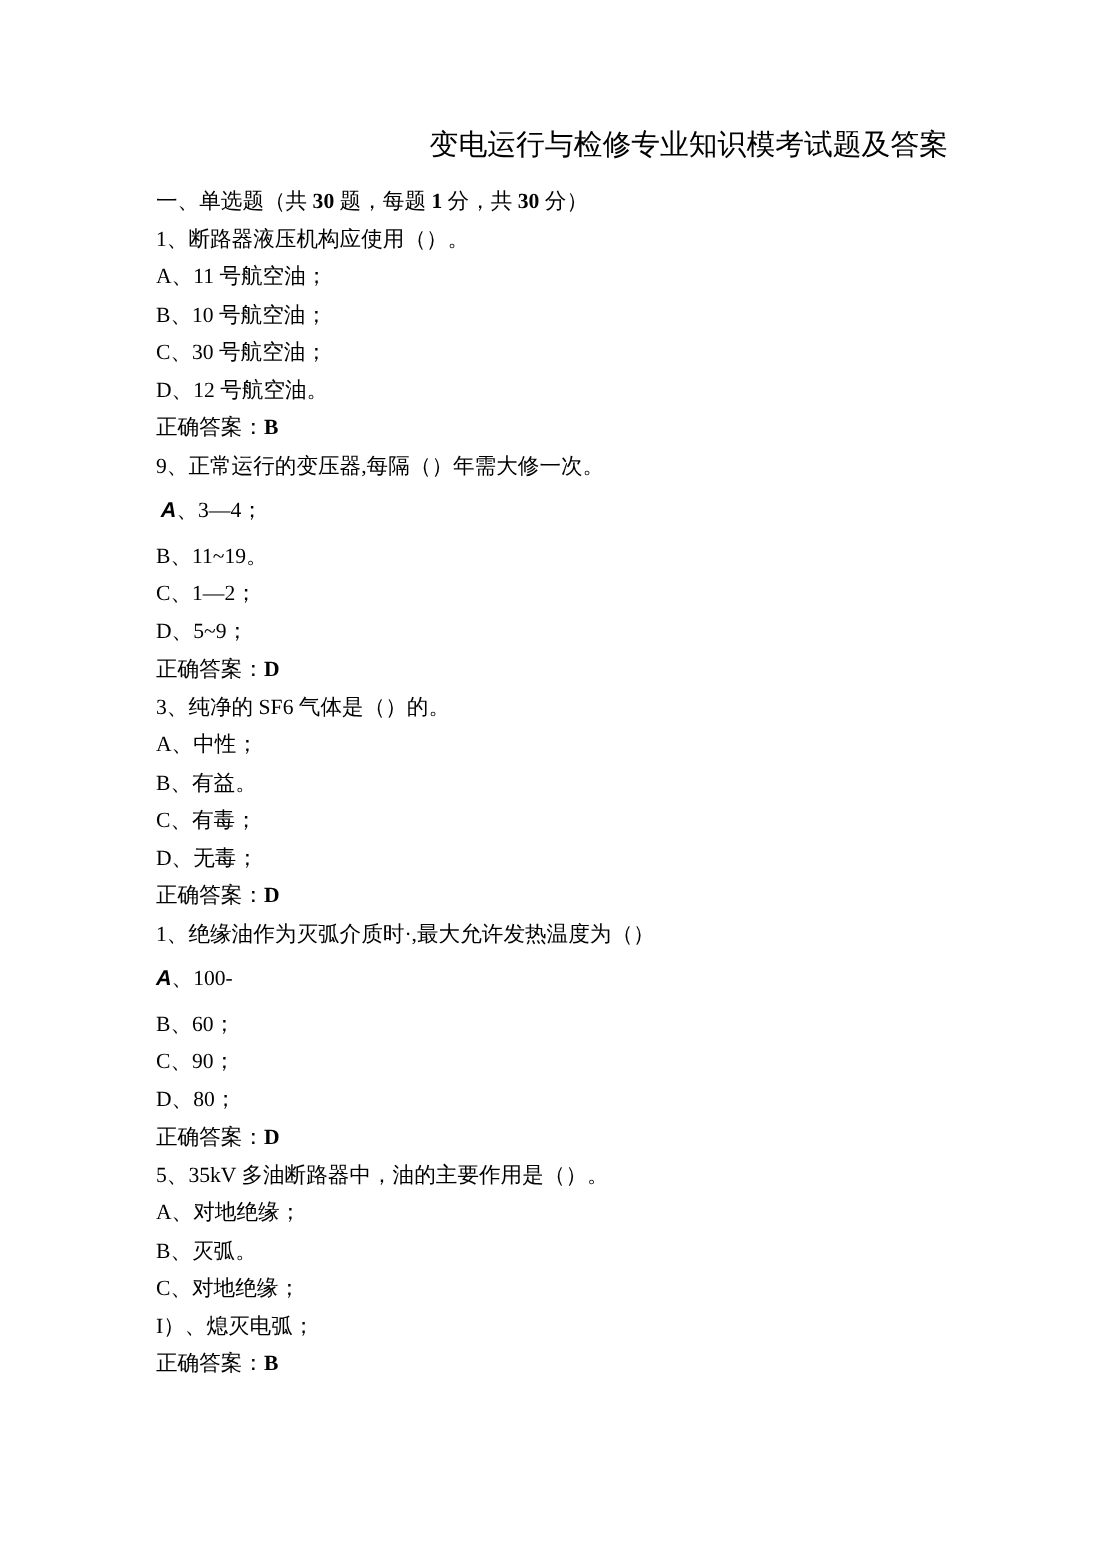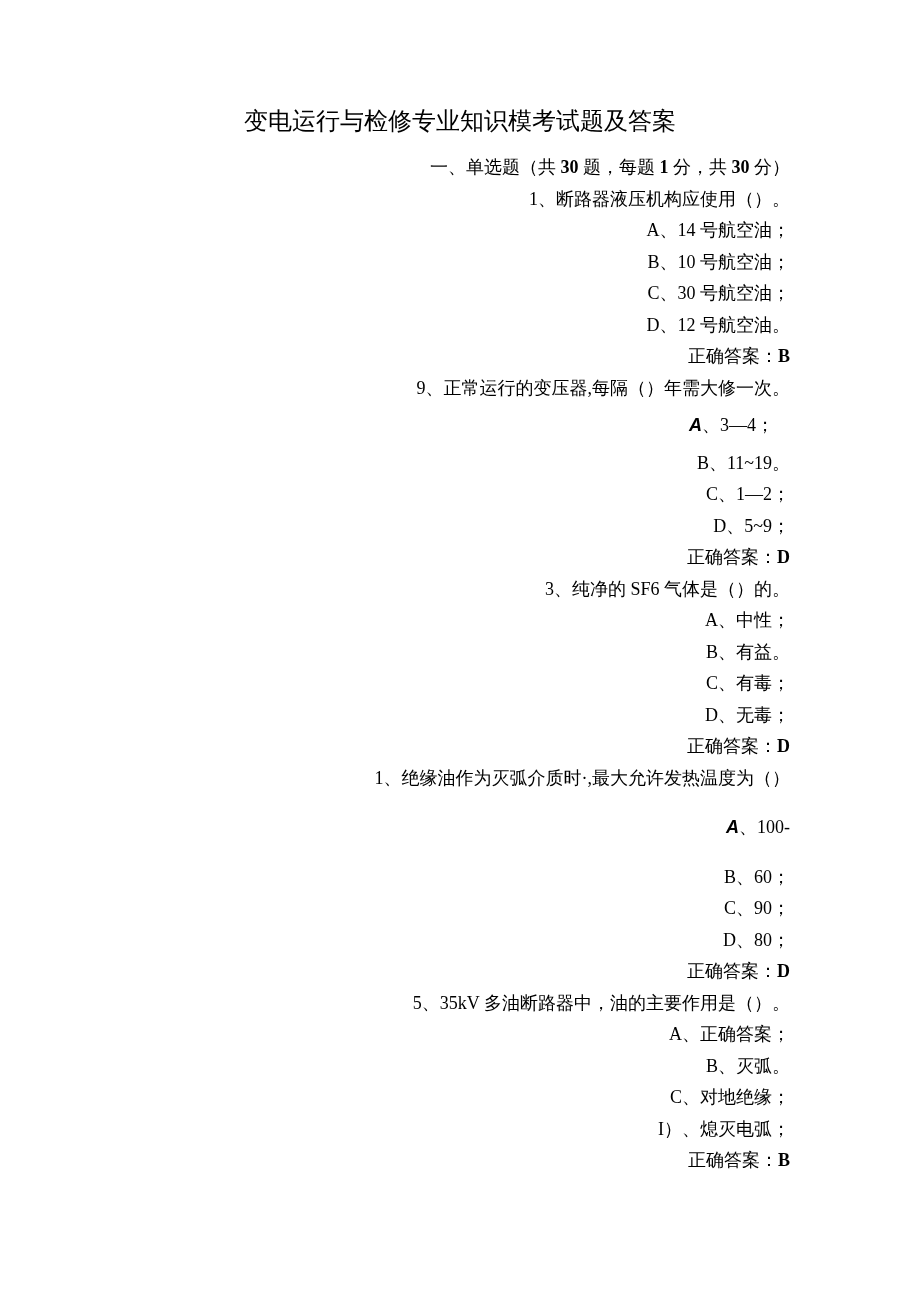--- a/index.html
+++ b/index.html
@@ -7,30 +7,29 @@
       font-size: 18px;
       line-height: 1.75;
       color: #000;
       background: #fff;
       width: 920px;
       margin: 0;
       padding: 100px 130px 60px 130px;
       box-sizing: border-box;
     }
     .title {
-      text-align: center;
+      text-align: right;
       font-size: 24px;
       font-weight: normal;
       margin-bottom: 10px;
       font-family: "SimSun", "宋体", serif;
     }
     .line {
       margin: 0;
       padding: 0;
-      text-align: right;
     }
     .bold {
       font-weight: bold;
     }
     .section-header .bold {
       font-family: "SimSun", "宋体", serif;
     }
     .answer-label {
       display: inline;
     }
@@ -47,59 +46,59 @@
 </head>
 <body>
 
 <div class="title">变电运行与检修专业知识模考试题及答案</div>
 
 <div class="line section-header">
   <span>一、单选题（共 </span><span class="bold">30</span><span> 题，每题 </span><span class="bold">1</span><span> 分，共 </span><span class="bold">30</span><span> 分）</span>
 </div>
 
 <div class="line">1、断路器液压机构应使用（）。</div>
-<div class="line">A、14 号航空油；</div>
+<div class="line">A、11 号航空油；</div>
 <div class="line">B、10 号航空油；</div>
 <div class="line">C、30 号航空油；</div>
 <div class="line">D、12 号航空油。</div>
 <div class="line">
   <span class="answer-label">正确答案：</span><span class="answer-value">B</span>
 </div>
 
 <div class="line">9、正常运行的变压器,每隔（）年需大修一次。</div>
-<div class="line" style="margin:6px 16px;">
+<div class="line" style="margin:6px 4px;">
   <span class="opt-a">A</span><span>、3—4；</span>
 </div>
 <div class="line">B、11~19。</div>
 <div class="line">C、1—2；</div>
 <div class="line">D、5~9；</div>
 <div class="line">
   <span class="answer-label">正确答案：</span><span class="answer-value">D</span>
 </div>
 
 <div class="line">3、纯净的 SF6 气体是（）的。</div>
 <div class="line">A、中性；</div>
 <div class="line">B、有益。</div>
 <div class="line">C、有毒；</div>
 <div class="line">D、无毒；</div>
 <div class="line">
   <span class="answer-label">正确答案：</span><span class="answer-value">D</span>
 </div>
 
 <div class="line">1、绝缘油作为灭弧介质时·,最大允许发热温度为（）</div>
-<div class="line" style="margin:18px 0;">
+<div class="line" style="margin:6px 0;">
   <span class="opt-a">A</span><span>、100-</span>
 </div>
 <div class="line">B、60；</div>
 <div class="line">C、90；</div>
 <div class="line">D、80；</div>
 <div class="line">
   <span class="answer-label">正确答案：</span><span class="answer-value">D</span>
 </div>
 
 <div class="line">5、35kV 多油断路器中，油的主要作用是（）。</div>
-<div class="line">A、正确答案；</div>
+<div class="line">A、对地绝缘；</div>
 <div class="line">B、灭弧。</div>
 <div class="line">C、对地绝缘；</div>
 <div class="line">I）、熄灭电弧；</div>
 <div class="line">
   <span class="answer-label">正确答案：</span><span class="answer-value">B</span>
 </div>
 
 </body></html>

